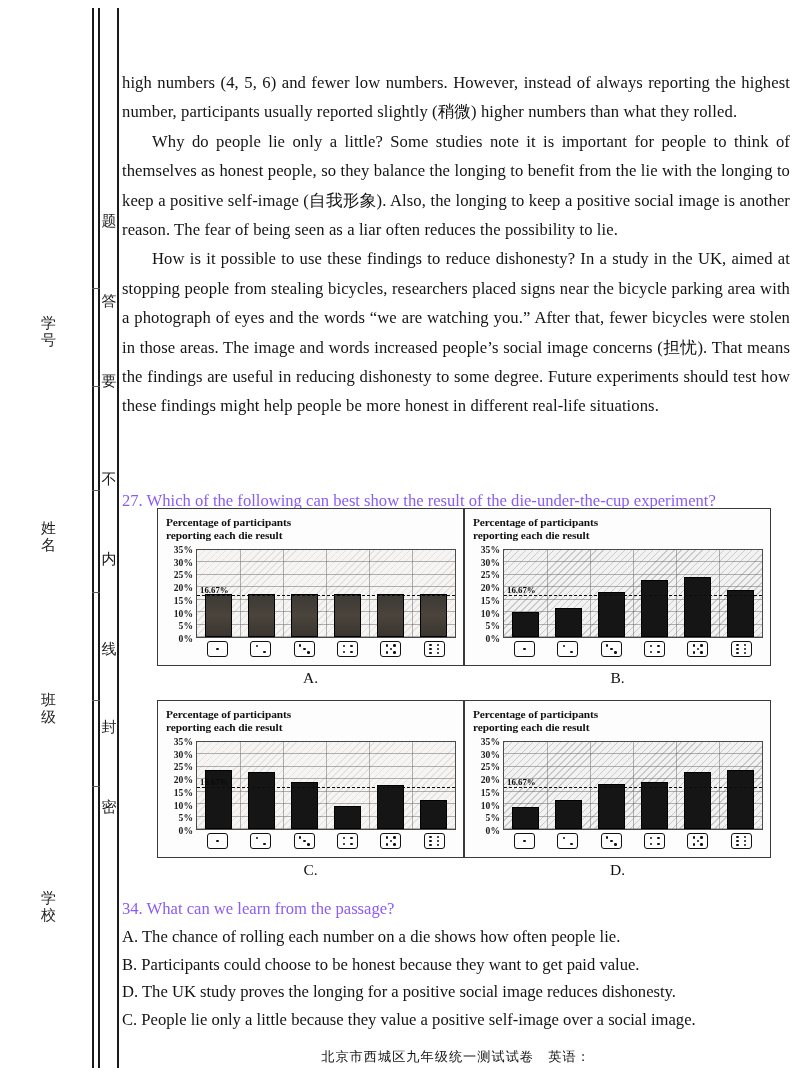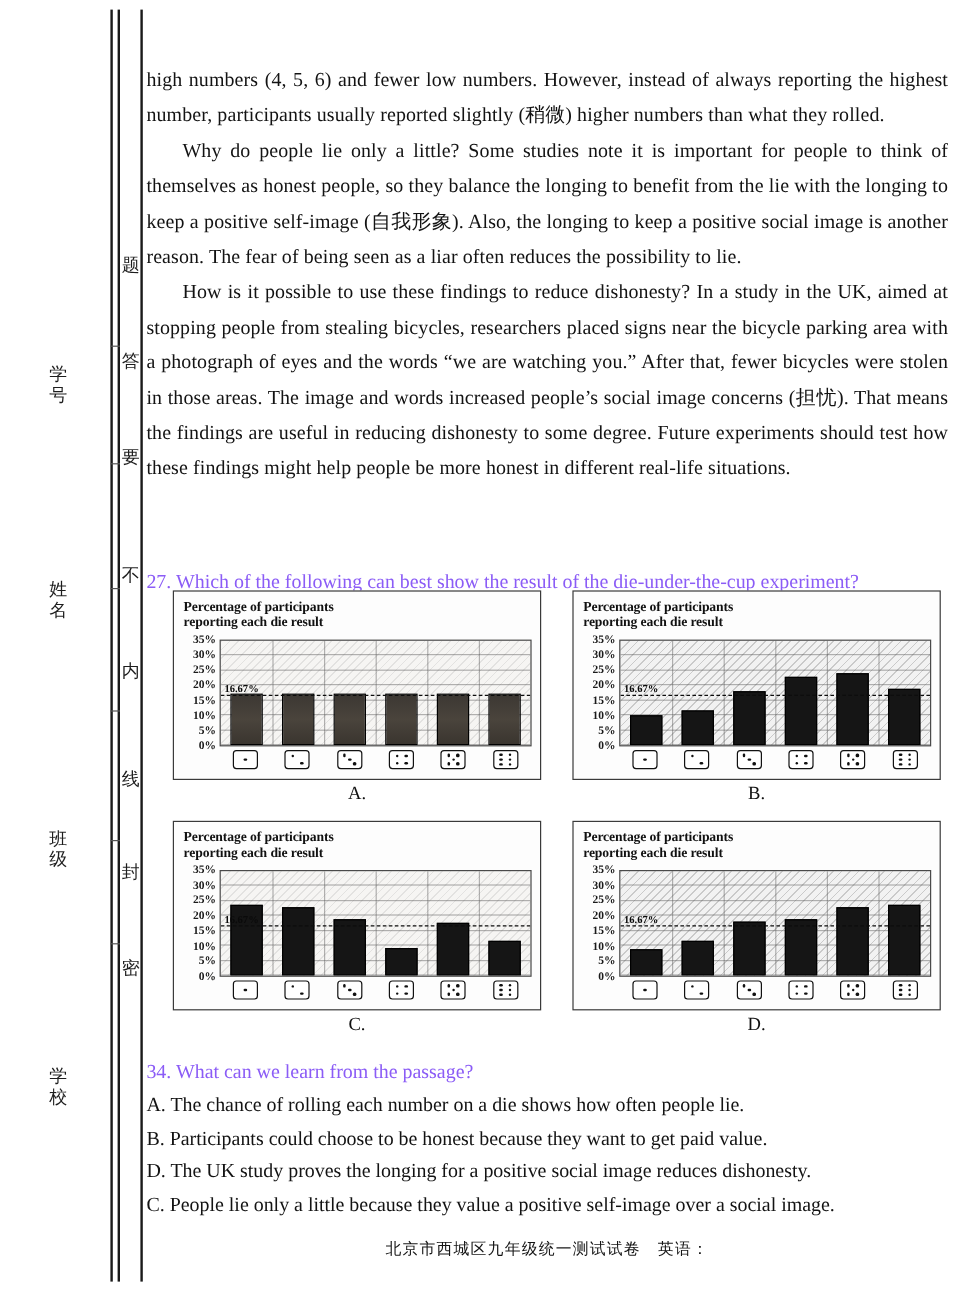--- a/index.html
+++ b/index.html
@@ -33,21 +33,21 @@
     left:40px;
     width:17px;
     font-size:15px;
     line-height:17px;
     text-align:center;
     color:#1d1d1d;
   }
   .dashrule{position:absolute;left:92px;width:8px;border-top:1px solid #555;}
 
   
-  .content{position:absolute;left:122px;top:0;width:670px;height:802px;}
+  .content{position:absolute;left:122px;top:16px;width:670px;height:802px;}
 
   p.para{
     margin:0;
     font-size:16.6px;
     line-height:29.4px;
     text-align:justify;
     text-justify:inter-word;
     letter-spacing:.1px;
     color:#131313;
   }
@@ -58,21 +58,21 @@
     line-height:29px;
     color:#8b5cf6;
   }
   .opts{}
   .opt{font-size:16.6px;line-height:27.5px;color:#131313;}
 
   
   .chart-grid{
     position:absolute;left:22px;top:0;width:640px;
     display:flex;flex-wrap:wrap;
-    justify-content:space-between;
+    justify-content:center;
   }
   .chart-cell{width:307px;}
   .chart-box{
     border:1.4px solid #3a3a3a;
     background:#fdfdfd;
     height:158px;
     position:relative;
     box-sizing:border-box;
     padding:7px 6px 4px 8px;
   }
@@ -206,22 +206,22 @@
 
     <div class="seal-char" style="top:212px">题</div>
     <div class="seal-char" style="top:292px">答</div>
     <div class="seal-char" style="top:372px">要</div>
     <div class="seal-char" style="top:470px">不</div>
     <div class="seal-char" style="top:550px">内</div>
     <div class="seal-char" style="top:640px">线</div>
     <div class="seal-char" style="top:718px">封</div>
     <div class="seal-char" style="top:798px">密</div>
 
-    <div class="field-label" style="top:305px">学号</div>
-    <div class="field-label" style="top:484px">姓名</div>
+    <div class="field-label" style="top:315px">学号</div>
+    <div class="field-label" style="top:520px">姓名</div>
     <div class="field-label" style="top:692px">班级</div>
     <div class="field-label" style="top:890px">学校</div>
 
     <div class="dashrule" style="top:288px"></div>
     <div class="dashrule" style="top:386px"></div>
     <div class="dashrule" style="top:490px"></div>
     <div class="dashrule" style="top:592px"></div>
     <div class="dashrule" style="top:700px"></div>
     <div class="dashrule" style="top:786px"></div>
   </div>

